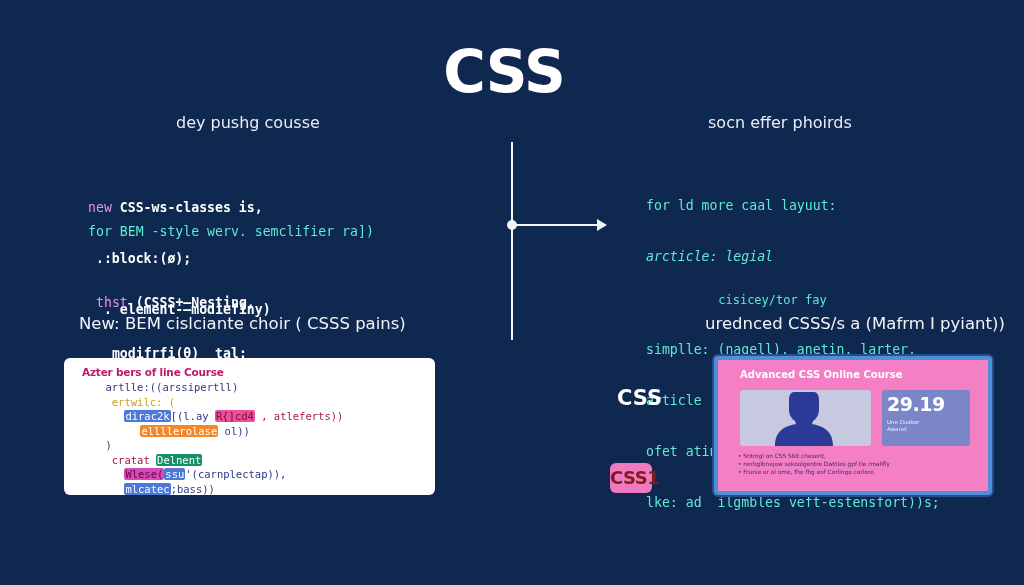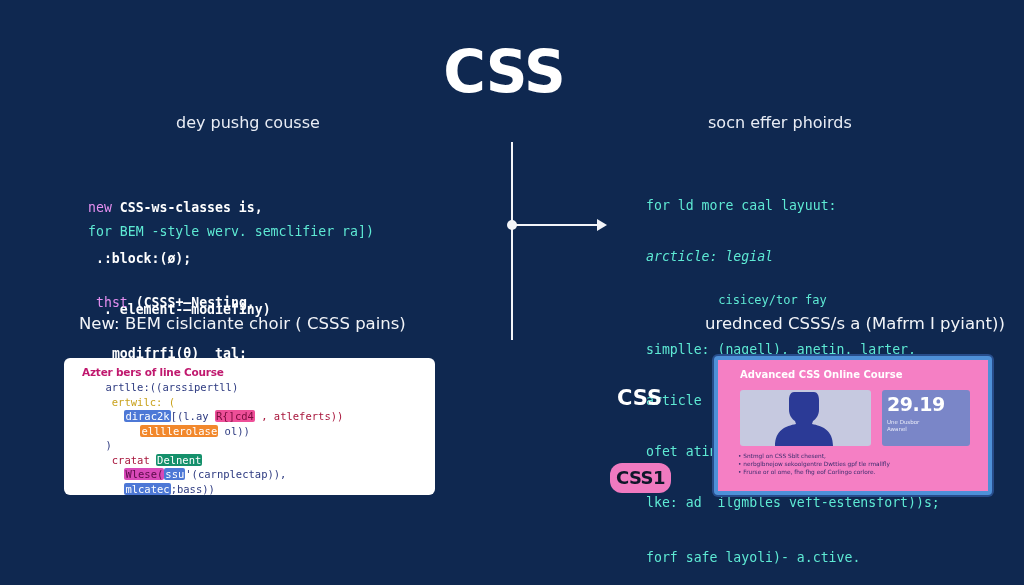--- a/index.html
+++ b/index.html
@@ -51,22 +51,22 @@
   .hl-green { background: #14906b; }
   .hl-magenta { background: #d849b8; color: #5a0b48; }
   .c-navy { color: #2d3a80; }
   .c-gold { color: #c9a21c; }
   .c-red { color: #a8163c; }
   .css-label {
     position: absolute; left: 617px; top: 386px; font-size: 21px; font-weight: 700;
     color: #ffffff;
   }
   .css1-badge {
-    position: absolute; left: 610px; top: 463px; width: 61px; height: 30px;
-    background: #f07ac0; border-radius: 12px; color: #0f172a;
+    position: absolute; left: 610px; top: 463px; width: 42px; height: 30px;
+    background: #f07ac0; border-radius: 6px; color: #7f1d1d;
     font-weight: 700; font-size: 18px; text-align: center; line-height: 30px;
     letter-spacing: -0.5px;
   }
   .right-card {
     position: absolute; left: 714px; top: 356px; width: 278px; height: 139px;
     background: #f57fc4; border: 4px solid #4e90d8; border-radius: 4px;
     box-shadow: 0 0 0 2px #274d8c;
   }
   .rc-title {
     position: absolute; left: 22px; top: 9px; font-size: 10px; font-weight: 700; color: #ffffff;
@@ -122,21 +122,20 @@
 </svg>
 
 <div class="code wh" style="left:646px; top:163px;">
   <div>for ld more caal layuut:</div>
   <div style="height:12px;font-style:italic;"><span>arcticle: legial</span></div>
   <div style="font-size:12px; line-height:13px;">          cisicey/tor fay</div>
   <div>simplle: (nagell), anetin. larter,</div>
   <div>article (nagllilg teleccton)</div>
   <div>ofet ating sectarer nig):</div>
   <div>lke: ad  ilgmbles veft-estensfort))s;</div>
-  <div style="margin-top:4px;">forf safe layoli)- a.ctive.</div>
 </div>
 <div class="caption" style="left:663px; top:314px;margin-left:42px;">urednced CSSS/s a (Mafrm I pyiant))</div>
 
 <div class="left-card">
   <div class="lc-title">Azter bers of line Course</div>
   <div class="lc-code" id="lc-code"><span class="lc-line" style="padding-left: 41.5px;"><span class="c-navy">artlle:((arssipertll)</span></span><span class="lc-line" style="padding-left: 47.8px;"><span class="c-gold">ertwilc: (</span></span><span class="lc-line" style="padding-left: 60.4px;"><span class="hl hl-blue">dirac2k</span><span class="c-navy">[(l.ay </span><span class="hl hl-pink">R{]cd4</span><span class="c-red"> , atleferts))</span></span><span class="lc-line" style="padding-left: 60.4px;"><span class="hl hl-orange">ellllerolase</span><span class="c-navy"> ol))</span></span><span class="lc-line" style="padding-left: 41.5px;"><span class="c-navy">)</span></span><span class="lc-line" style="padding-left: 47.8px;"><span class="c-red">cratat </span><span class="hl hl-green">Delnent</span></span><span class="lc-line" style="padding-left: 60.4px;"><span class="hl hl-magenta">Wlese(</span><span class="hl hl-blue">ssu</span><span class="c-navy">'(carnplectap)),</span></span><span class="lc-line" style="padding-left: 60.4px;"><span class="hl hl-blue">mlcatec</span><span class="c-navy">;bass))</span></span></div>
 </div>
 
 <div class="css-label">CSS</div>
 <div class="css1-badge">CSS1</div>

